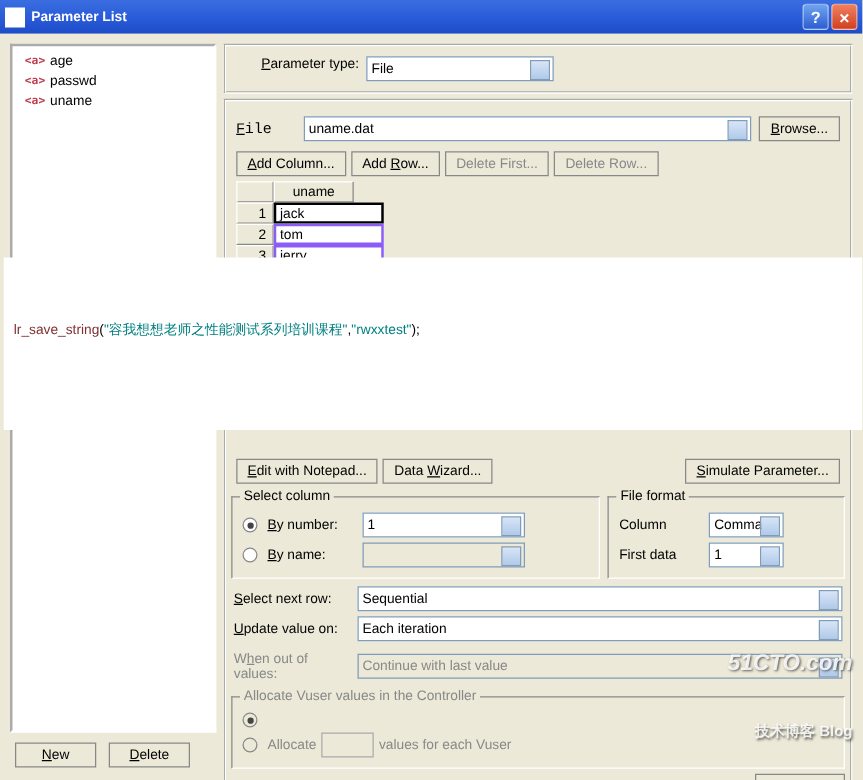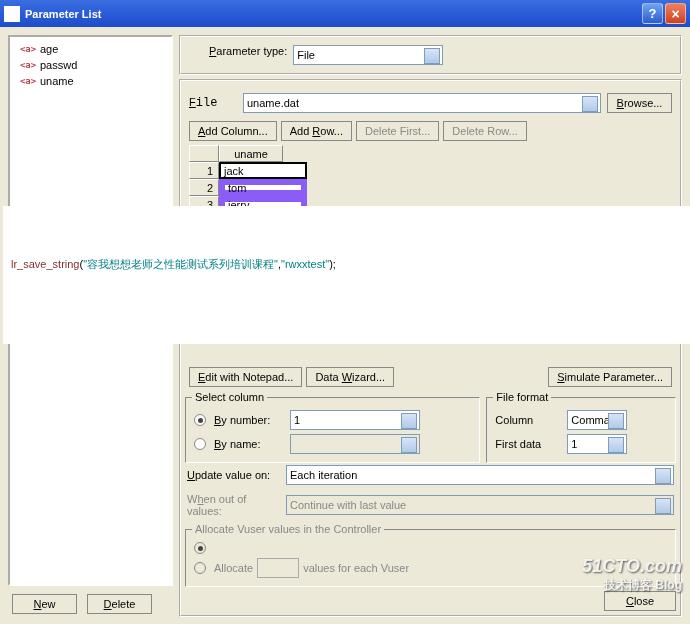--- a/index.html
+++ b/index.html
@@ -27,21 +27,21 @@
 .label { white-space: nowrap; }
 .underline { text-decoration: underline; }
 .select { background: white; border: 1px solid #7f9db9; height: 20px; padding: 1px 18px 1px 3px; cursor: pointer; position: relative; display: inline-flex; align-items: center; }
 .select::after { content: ""; position: absolute; right: 2px; top: 2px; width: 14px; height: 14px; background: linear-gradient(to bottom, #d8e4f8, #b0cae8); border: 1px solid #7f9db9; }
 .select .arrow { position: absolute; right: 5px; top: 7px; width: 0; height: 0; border-left: 4px solid transparent; border-right: 4px solid transparent; border-top: 4px solid #4a6a8a; }
 .input { background: white; border: 1px solid #7f9db9; height: 20px; padding: 1px 3px; font-family: "Courier New", monospace; font-size: 12px; }
 .file-row { display: flex; align-items: center; gap: 6px; padding: 8px 4px 6px 4px; }
 .button-row { display: flex; gap: 4px; padding: 2px 4px 4px 4px; }
 .grid { margin: 0 4px; display: inline-block; }
 .grid-row { display: flex; }
-.grid-cell { border: 6px solid #8b5cf6; height: 17px; padding: 0 3px; display: flex; align-items: center; font-family: "MS Sans Serif", sans-serif; }
+.grid-cell { border: 2px solid #8b5cf6; height: 17px; padding: 0 3px; display: flex; align-items: center; font-family: "MS Sans Serif", sans-serif; }
 .grid-header { background: #ece9d8; border: 1px solid #fff; border-right-color: #888; border-bottom-color: #888; }
 .grid-rownum { background: #ece9d8; border: 1px solid #fff; border-right-color: #888; border-bottom-color: #888; width: 30px; justify-content: flex-end; padding-right: 5px; }
 .grid-corner { background: #ece9d8; border: 1px solid #fff; border-right-color: #888; border-bottom-color: #888; width: 30px; }
 .grid-data { background: white; width: 88px; }
 .grid-data.sel { border: 2px solid black; }
 .code-overlay { position: absolute; background: white; left: 3px; right: 0; top: 206px; height: 138px; padding: 50px 8px; font-family: "SimSun", monospace; font-size: 13px; }
 .code-fn { color: #803030; }
 .code-str { color: #008080; }
 .mid-row { display: flex; gap: 4px; padding: 4px; }
 .mid-row .spacer { flex: 1; }
@@ -49,21 +49,21 @@
 .group-title { position: absolute; top: -7px; left: 6px; background: #ece9d8; padding: 0 3px; }
 .group.disabled .group-title, .group.disabled label, .group.disabled span { color: #888; }
 .radio { width: 12px; height: 12px; border-radius: 50%; border: 1px solid #888; background: white; display: inline-block; position: relative; margin-right: 4px; vertical-align: middle; }
 .radio.checked::after { content: ""; position: absolute; width: 5px; height: 5px; background: #444; border-radius: 50%; top: 2.5px; left: 2.5px; }
 .radio.disabled { background: #ece9d8; }
 .two-col { display: flex; gap: 6px; }
 .form-row { display: flex; align-items: center; gap: 4px; padding: 2px 0; }
 .form-row .lbl { width: 95px; }
 .watermark { position: absolute; right: 8px; bottom: 30px; color: rgba(255,255,255,0.85); font-family: Arial, sans-serif; text-shadow: 1px 1px 2px rgba(0,0,0,0.6); text-align: right; pointer-events: none; }
 .watermark .big { font-size: 18px; font-weight: bold; font-style: italic; }
-.watermark .small { font-size: 12px; font-weight: bold; }
+.watermark .small { font-size: 12px; font-weight: bold; margin-top: 36px; }
 </style>
 </head>
 <body>
 
 <div class="titlebar">
   <span class="icon"></span>
   <span class="title">Parameter List</span>
   <span class="winbtn help">?</span>
   <span class="winbtn close">×</span>
 </div>
@@ -175,20 +175,27 @@
           <div class="form-row">
             <span class="label" style="width:68px">First data</span>
             <div class="select" style="width:60px">
               <span>1</span>
               <span class="arrow"></span>
             </div>
           </div>
         </div>
       </div>
 
+      <div class="form-row" style="padding:6px 2px 2px 2px">
+        <span class="lbl"><span class="underline">S</span>elect next row:</span>
+        <div class="select" style="flex:1">
+          <span>Sequential</span>
+          <span class="arrow"></span>
+        </div>
+      </div>
       <div class="form-row" style="padding:2px">
         <span class="lbl"><span class="underline">U</span>pdate value on:</span>
         <div class="select" style="flex:1">
           <span>Each iteration</span>
           <span class="arrow"></span>
         </div>
       </div>
       <div class="form-row" style="padding:6px 2px; color:#888">
         <span class="lbl">W<span class="underline">h</span>en out of values:</span>
         <div class="select" style="flex:1; background:#ece9d8; color:#888;">

